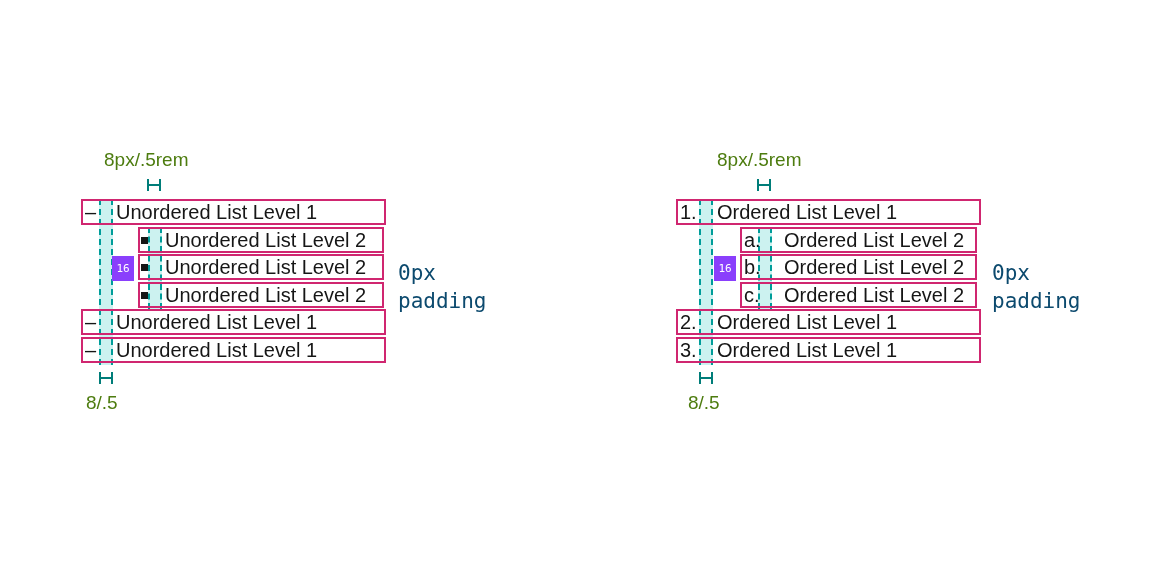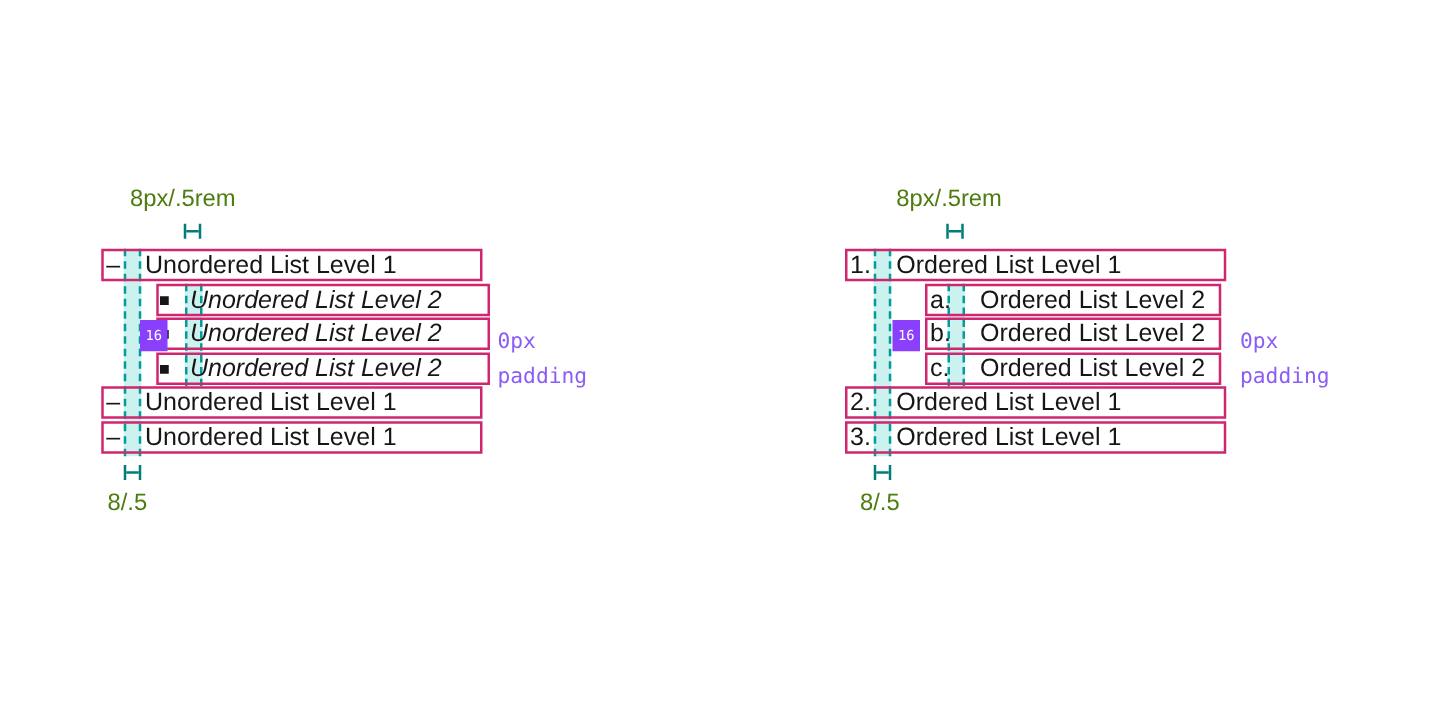--- a/index.html
+++ b/index.html
@@ -34,21 +34,21 @@
   .g-right .s2 { left: 82px; }
 
   
   .row {
     position: absolute;
     height: 26px;
     border: 2px solid #d02670;
     background: transparent;
   }
   .row.l1 { left: 0; width: 305px; }
-  .g-left  .row.l2 { left: 44px; width: 267px; font-style: italic; }
+  .g-left  .row.l2 { left: 57px; width: 246px; }
   .g-right .row.l2 { left: 64px; width: 237px; }
 
   .row .marker, .row .label {
     position: absolute;
     top: 0;
     line-height: 22px;
     font-size: 20px;
     color: #161616;
     white-space: nowrap;
   }
@@ -96,23 +96,23 @@
     border-right: 2px solid #007d79;
   }
   .h-marker::after {
     content: "";
     position: absolute;
     left: 0; right: 0; top: 5px; height: 2px;
     background: #007d79;
   }
   .pad-label {
     position: absolute;
-    color: #8b5cf6;
+    color: #0c4a6e;
     font-family: "DejaVu Sans Mono", monospace;
-    font-size: 17px;
+    font-size: 21px;
     line-height: 28px;
     white-space: pre-line;
   }
 </style>
 </head>
 <body>
 
 <div class="canvas">
 
   <div class="t-label" style="left:104px; top:149px;">8px/.5rem</div>

